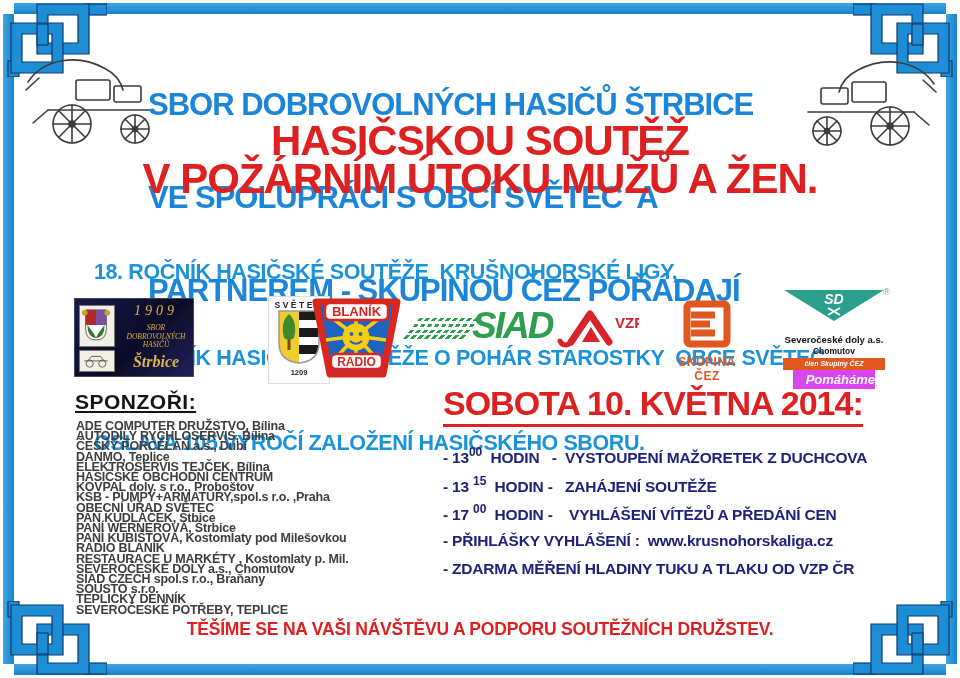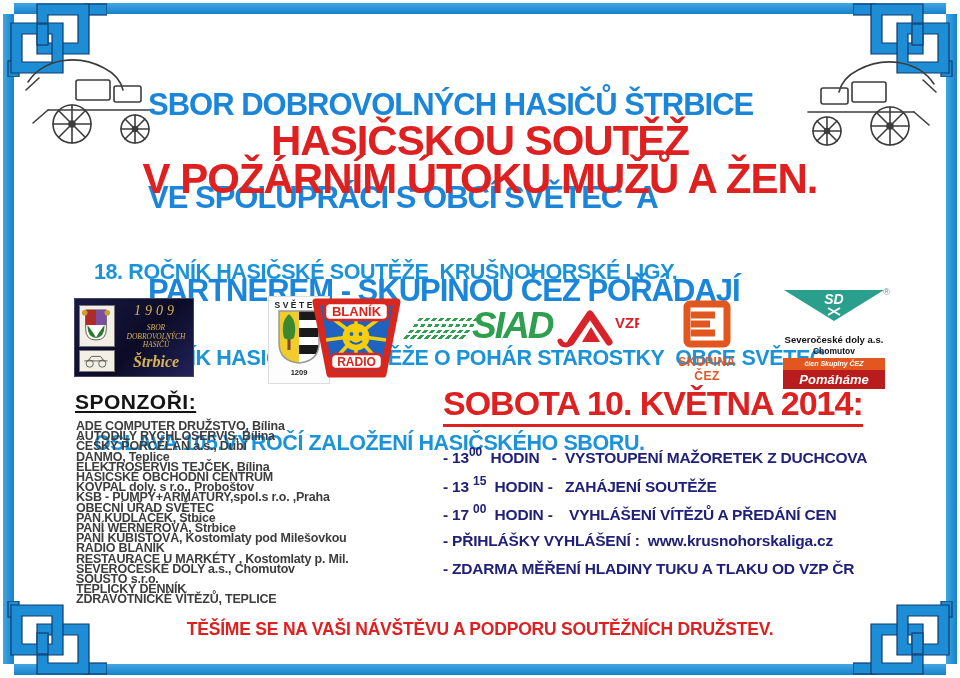--- a/index.html
+++ b/index.html
@@ -58,22 +58,22 @@
        color:#2e9e4f;letter-spacing:-2px;}
   .vzp{left:553px;top:308px;width:86px;height:40px;}
   .cez{left:666px;top:300px;width:82px;height:68px;text-align:center;}
   .cez .cap{font-size:12px;font-weight:bold;color:#e2571f;margin-top:3px;letter-spacing:0.5px;}
   .sd{left:778px;top:289px;width:112px;height:92px;text-align:center;}
   .sd .reg{position:absolute;right:0px;top:-2px;font-size:9px;color:#888;}
   .sd .comp{font-size:9.5px;font-weight:bold;color:#111;line-height:10.5px;margin-top:9px;}
   .sd .city{font-size:8.5px;font-weight:bold;color:#111;}
   .sd .obar{width:102px;height:12px;margin:2px auto 0;background:#e2571f;color:#fff;
             font-size:7px;font-weight:bold;font-style:italic;line-height:12px;}
-  .sd .gbar{width:102px;height:19px;margin:0 auto;background:#b91c1c;color:#fff;
-            font-size:13px;font-weight:bold;font-style:italic;line-height:19px;}
+  .sd .gbar{width:82px;height:19px;margin:0 auto;background:#d946ef;color:#fff;
+            font-size:13px;font-weight:bold;font-style:italic;line-height:19px;text-align:right;}
 
   
   .sp-head{position:absolute;left:75px;top:390px;font-size:21px;font-weight:bold;color:#141414;
            text-decoration:underline;letter-spacing:0.5px;}
   .sp-list{position:absolute;left:76px;top:421px;}
   .sponsor-item{font-size:12.5px;font-weight:bold;color:#3d3d3d;line-height:10.2px;
                 letter-spacing:-0.2px;white-space:pre;}
 
   
   .sch-head{position:absolute;left:443px;top:384px;color:#de2020;font-weight:bold;font-size:34px;
@@ -280,23 +280,24 @@
       <div class="sponsor-item">HASIČSKÉ OBCHODNÍ CENTRUM</div>
       <div class="sponsor-item">KOVPAL doly. s r.o., Proboštov</div>
       <div class="sponsor-item">KSB - PUMPY+ARMATURY,spol.s r.o. ,Praha</div>
       <div class="sponsor-item">OBECNÍ ÚŘAD SVĚTEC</div>
       <div class="sponsor-item">PAN KUDLÁČEK, Štbice</div>
       <div class="sponsor-item">PANÍ WERNEROVÁ, Štrbice</div>
       <div class="sponsor-item">PANÍ KUBIŠTOVÁ, Kostomlaty pod Milešovkou</div>
       <div class="sponsor-item">RADIO BLANÍK</div>
       <div class="sponsor-item">RESTAURACE U MARKÉTY , Kostomlaty p. Mil.</div>
       <div class="sponsor-item">SEVEROČESKÉ DOLY a.s., Chomutov</div>
+      <div class="sponsor-item">SIAD CZECH spol.s r.o., Braňany</div>
       <div class="sponsor-item">SOUSTO s.r.o.</div>
       <div class="sponsor-item">TEPLICKÝ DENNÍK</div>
-      <div class="sponsor-item">ZDRAVOTNICKÉ VÍTĚZŮ, TEPLICE</div>
+      <div class="sponsor-item">SEVEROČESKÉ POTŘEBY, TEPLICE</div>
     </div>
 
   <div class="sch-head">SOBOTA 10. KVĚTNA 2014:</div>
   <div class="sch-list">
       <div class="sched-item"><span>- 13</span><sup>00</sup><span>  HODIN   -  VYSTOUPENÍ MAŽORETEK Z DUCHCOVA</span></div>
       <div class="sched-item"><span>- 13 </span><sup>15</sup><span>  HODIN -   ZAHÁJENÍ SOUTĚŽE</span></div>
       <div class="sched-item"><span>- 17 </span><sup>00</sup><span>  HODIN -    VYHLÁŠENÍ VÍTĚZŮ A PŘEDÁNÍ CEN</span></div>
       <div class="sched-item"><span>- PŘIHLÁŠKY VYHLÁŠENÍ :  www.krusnohorskaliga.cz</span></div>
       <div class="sched-item"><span>- ZDARMA MĚŘENÍ HLADINY TUKU A TLAKU OD VZP ČR</span></div>
     </div>

